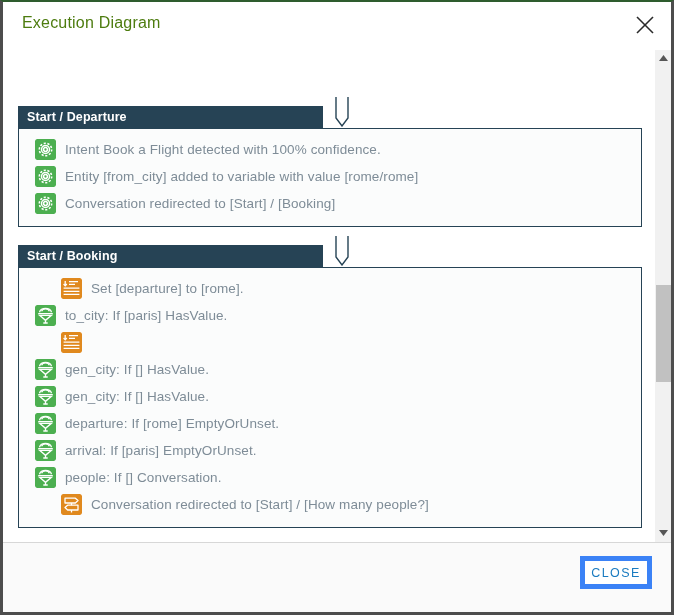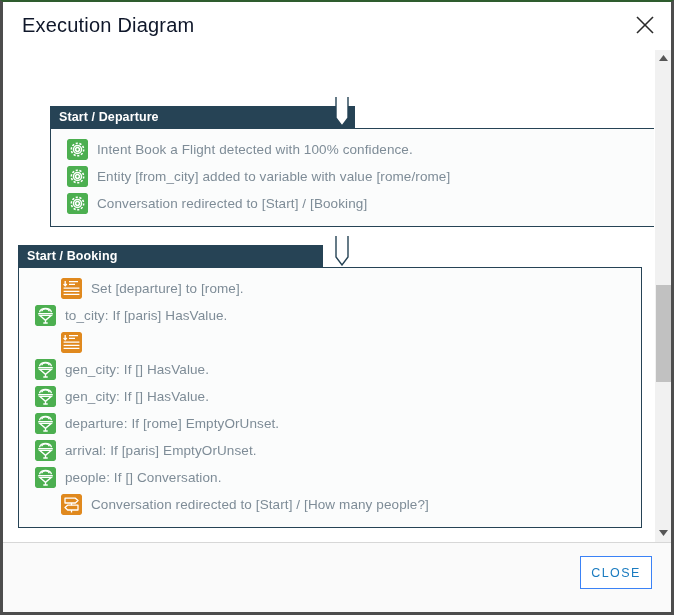--- a/index.html
+++ b/index.html
@@ -32,23 +32,23 @@
   
   #titlebar {
     height: 48px;
     flex: 0 0 48px;
     position: relative;
     background: #ffffff;
   }
   #dialog-title {
     position: absolute;
     left: 19px; top: 12px;
-    font-size: 20px;
+    font-size: 16px;
     font-weight: 400;
-    color: #0f172a;
+    color: #4d7c0f;
     letter-spacing: .2px;
     white-space: nowrap;
   }
   #close-x {
     position: absolute;
     right: 12px; top: 9px;
     width: 28px; height: 28px;
     cursor: pointer;
   }
   #close-x svg { display:block; }
@@ -143,21 +143,21 @@
     flex: 0 0 69px;
     height: 69px;
     background: #fafafa;
     border-top: 1px solid #d7d7d7;
     position: relative;
   }
   #close-button {
     position: absolute;
     right: 19px; top: 13px;
     width: 72px; height: 33px;
-    border: 1px solid #3b82f6;
+    border: 5px solid #3b82f6;
     background: #ffffff;
     color: #1a7bc0;
     font-size: 12.5px;
     font-family: "Liberation Sans", sans-serif;
     letter-spacing: 1.4px;
     cursor: pointer;
     box-sizing: border-box;
   }
 
   
@@ -200,21 +200,21 @@
       <svg width="28" height="28" viewBox="0 0 28 28">
         <line x1="6" y1="6" x2="22" y2="22" stroke="#2b2b2b" stroke-width="1.6"></line>
         <line x1="22" y1="6" x2="6" y2="22" stroke="#2b2b2b" stroke-width="1.6"></line>
       </svg>
     </div>
   </div>
 
   <div id="body-wrap">
     <div id="canvas">
 
-    <div class="block" style="top: 56px; margin-left: 32px;">
+    <div class="block" style="top: 56px;">
           <div class="block-header">Start / Departure</div>
           <div class="block-body-topline"></div>
           <div class="block-body">
             <div class="row">
               <span class="icon">
                 <svg class="icon" width="21" height="21" viewBox="0 0 21 21">
                   <rect x="0" y="0" width="21" height="21" rx="2" fill="#4caf50"></rect>
                   <g fill="none" stroke="#fff" stroke-width="1.5">
                     <circle cx="10.5" cy="10.5" r="6.2" stroke-dasharray="2.2 1.6"></circle>
                     <circle cx="10.5" cy="10.5" r="4"></circle>

